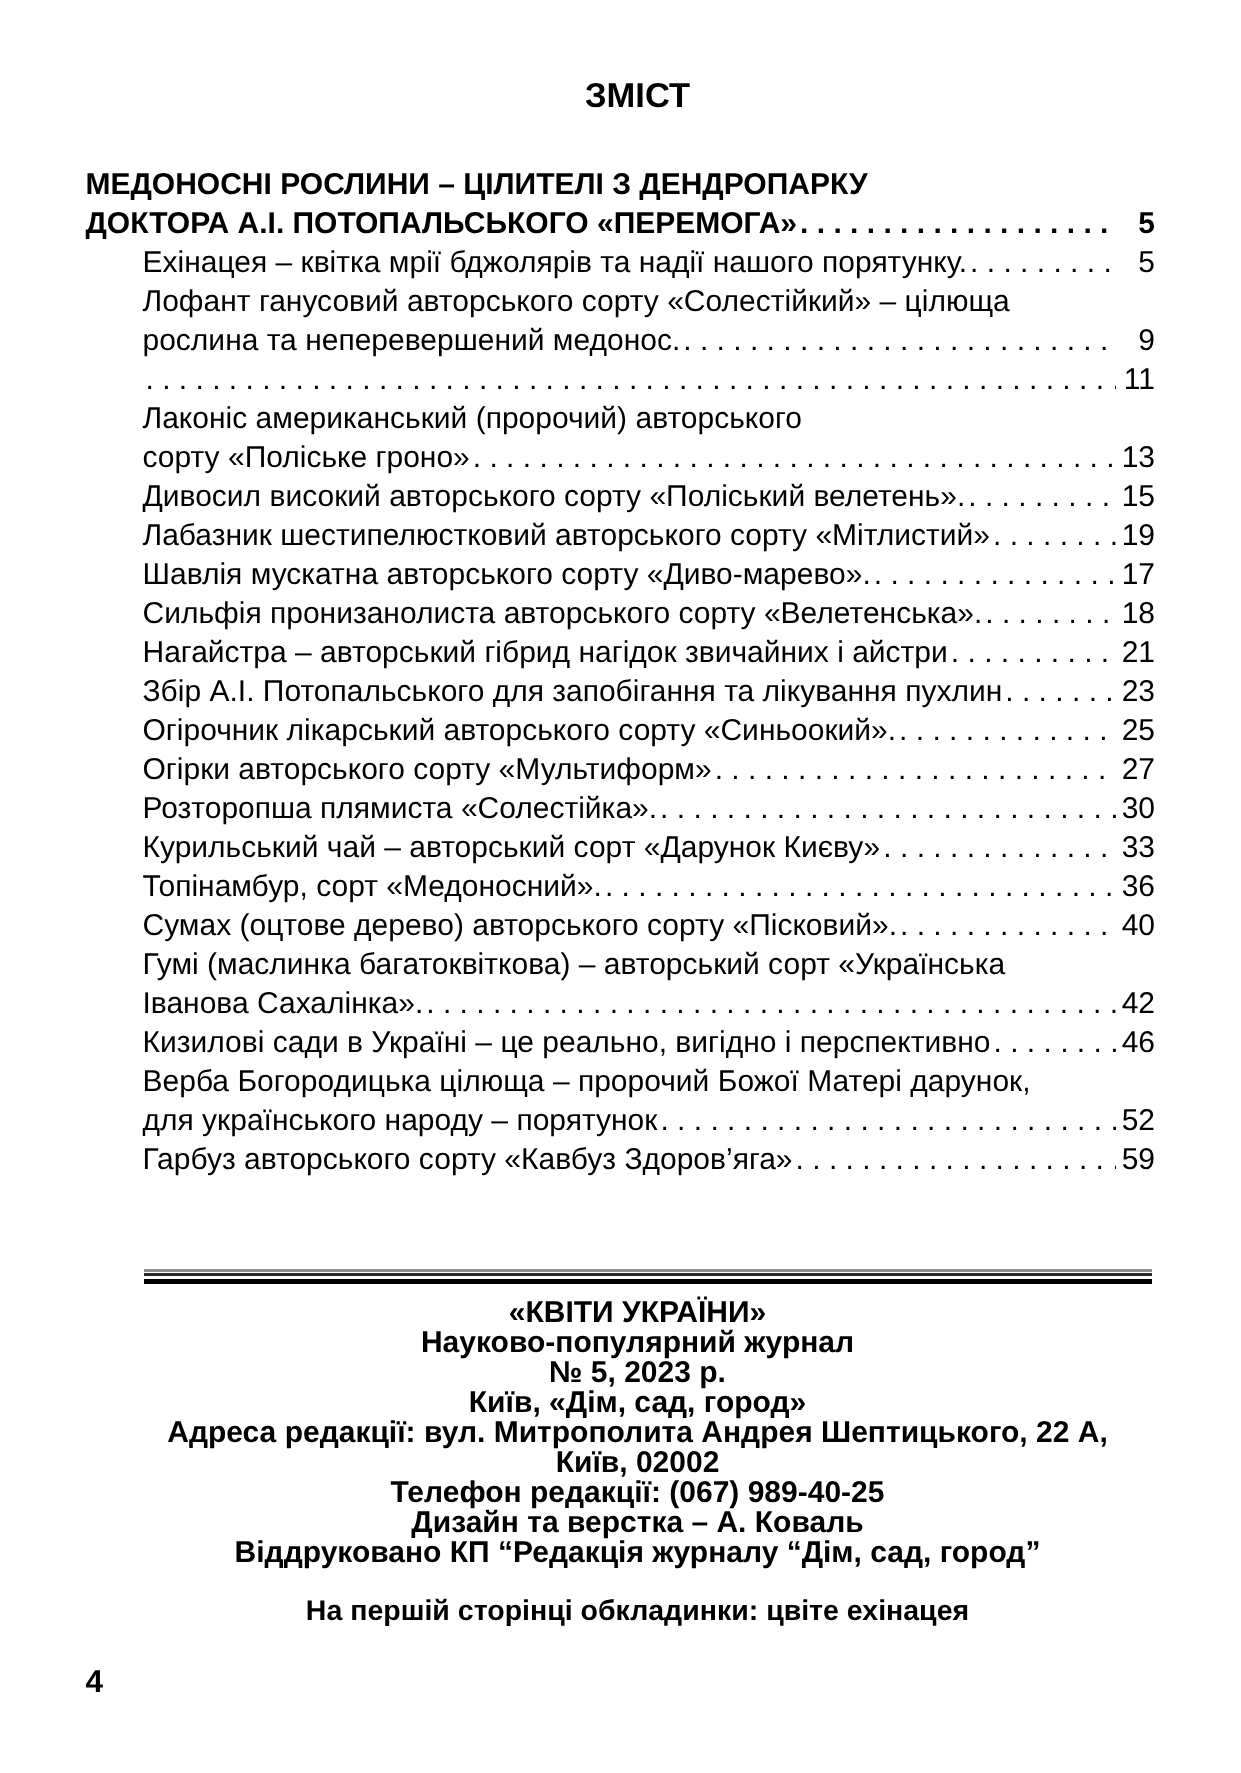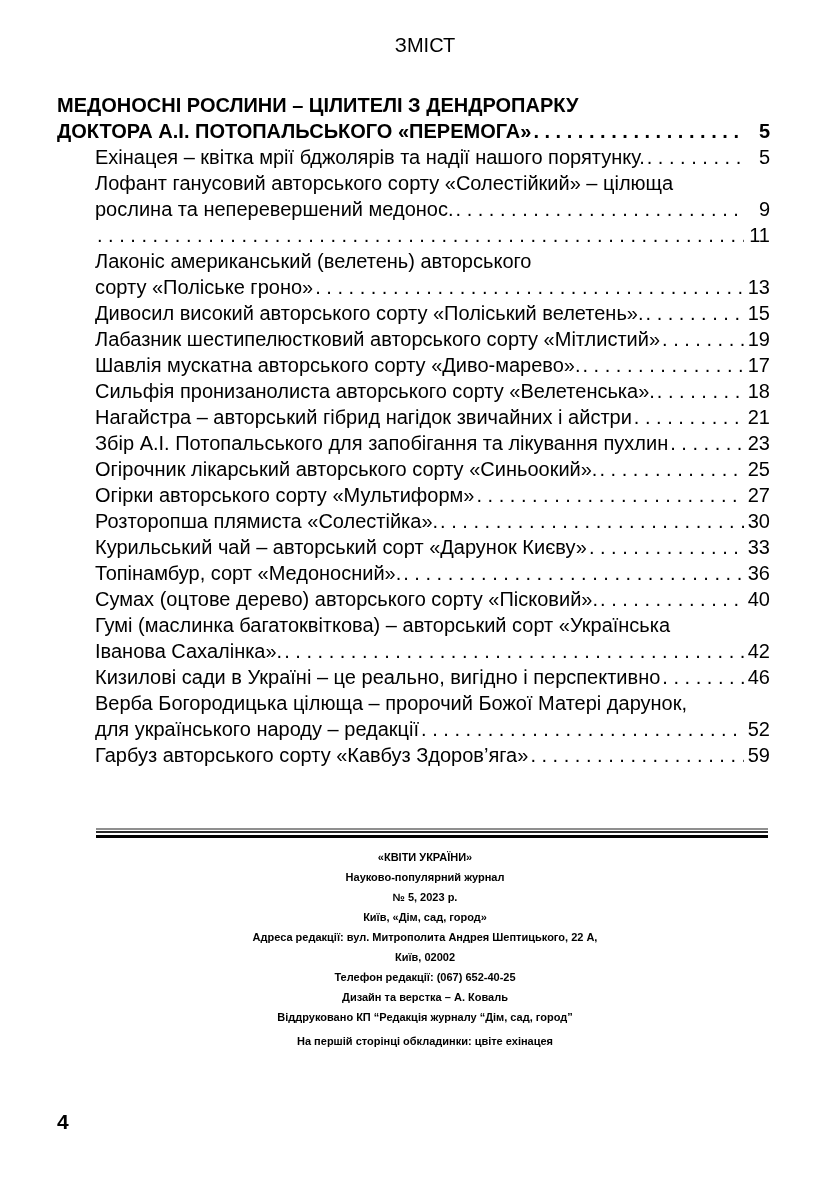--- a/index.html
+++ b/index.html
@@ -12,25 +12,25 @@
     position: relative;
     overflow: hidden;
   }
   .content {
     position: absolute;
     left: 57px;
     top: 0;
     width: 736px;
   }
   .title {
-    margin: 28px 0 0 0;
+    margin: 46px 0 0 0;
     text-align: center;
-    font-size: 20px;
+    font-size: 23px;
     line-height: 34px;
-    font-weight: normal;
+    font-weight: bold;
   }
   .toc {
     margin-top: 30px;
     width: 713px;
     font-size: 20px;
     line-height: 26px;
   }
   .toc-row {
     display: flex;
     align-items: flex-start;
@@ -63,28 +63,28 @@
       #8f8f8f 0px, #8f8f8f 2px,
       #ffffff 2px, #ffffff 3px,
       #2b2b2b 3px, #2b2b2b 5px,
       #ffffff 5px, #ffffff 7px,
       #000000 7px, #000000 10px);
   }
   .colophon {
     margin-top: 9px;
     text-align: center;
     font-weight: bold;
-    font-size: 11px;
+    font-size: 20px;
     line-height: 20px;
   }
   .cover-note {
-    margin-top: 4px;
+    margin-top: 20px;
     text-align: center;
     font-weight: bold;
-    font-size: 11px;
+    font-size: 19px;
     line-height: 20px;
   }
   .folio {
     position: absolute;
     left: 57px;
     top: 1110px;
     font-size: 21px;
     font-weight: bold;
   }
 </style>
@@ -113,21 +113,21 @@
       <div class="toc-row entry">
         <span class="t">рослина та неперевершений медонос.</span>
         <span class="leader"></span>
         <span class="pg">9</span>
       </div>
       <div class="toc-row entry">
         <span class="leader"></span>
         <span class="pg">11</span>
       </div>
       <div class="toc-row entry">
-        <span class="t">Лаконіс американський (велетень) авторського</span>
+        <span class="t">Лаконіс американський (пророчий) авторського</span>
       </div>
       <div class="toc-row entry">
         <span class="t">сорту «Поліське гроно»</span>
         <span class="leader"></span>
         <span class="pg">13</span>
       </div>
       <div class="toc-row entry">
         <span class="t">Дивосил високий авторського сорту «Поліський велетень».</span>
         <span class="leader"></span>
         <span class="pg">15</span>
@@ -197,37 +197,37 @@
       </div>
       <div class="toc-row entry">
         <span class="t">Кизилові сади в Україні – це реально, вигідно і перспективно</span>
         <span class="leader"></span>
         <span class="pg">46</span>
       </div>
       <div class="toc-row entry">
         <span class="t">Верба Богородицька цілюща – пророчий Божої Матері дарунок,</span>
       </div>
       <div class="toc-row entry">
-        <span class="t">для українського народу – редакції</span>
+        <span class="t">для українського народу – порятунок</span>
         <span class="leader"></span>
         <span class="pg">52</span>
       </div>
       <div class="toc-row entry">
         <span class="t">Гарбуз авторського сорту «Кавбуз Здоров’яга»</span>
         <span class="leader"></span>
         <span class="pg">59</span>
       </div>
     </div>
   <div class="rule"></div>
   <div class="colophon" id="colophon">
       <div class="line">«КВІТИ УКРАЇНИ»</div>
       <div class="line">Науково-популярний журнал</div>
       <div class="line">№ 5, 2023 р.</div>
       <div class="line">Київ, «Дім, сад, город»</div>
       <div class="line">Адреса редакції: вул. Митрополита Андрея Шептицького, 22 А,</div>
       <div class="line">Київ, 02002</div>
-      <div class="line">Телефон редакції: (067) 652-40-25</div>
+      <div class="line">Телефон редакції: (067) 989-40-25</div>
       <div class="line">Дизайн та верстка – А. Коваль</div>
       <div class="line">Віддруковано КП “Редакція журналу “Дім, сад, город”</div>
     </div>
   <div class="cover-note">На першій сторінці обкладинки: цвіте ехінацея</div>
 </div>
 <div class="folio">4</div>
 
 </body></html>

